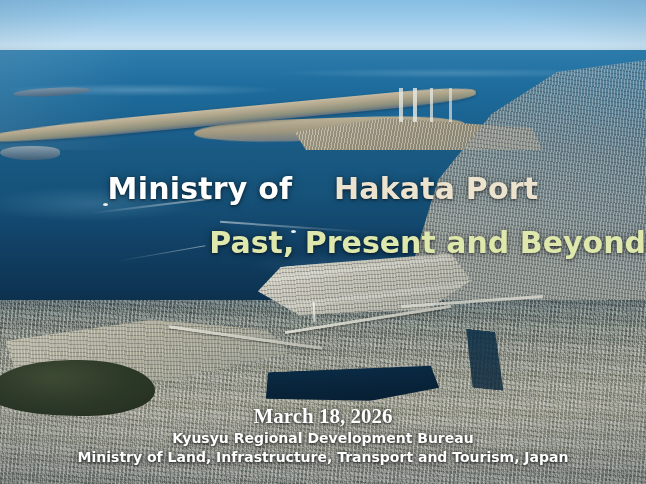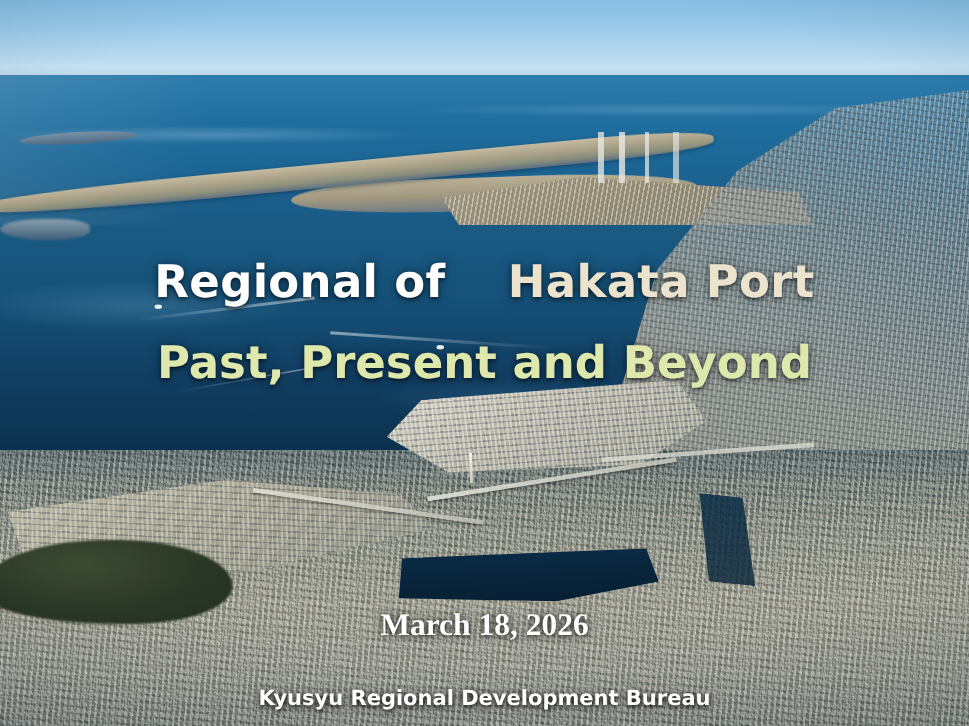--- a/index.html
+++ b/index.html
@@ -256,21 +256,21 @@
     line-height: 34px;
     letter-spacing: .2px;
     text-shadow: 0 1px 3px rgba(0,0,0,.55), 0 0 8px rgba(0,0,0,.35);
     white-space: nowrap;
   }
   .t-white { color:#ffffff; }
   .t-cream { color:#ece3cf;margin-left:31px; }
 
   .subtitle-line {
     position:absolute; left:0; right:0; top:226px;
-    text-align:center;
+    text-align:right;
     font-size: 30px;
     font-weight: 700;
     line-height: 34px;
     color: #dfe8ac;
     text-shadow: 0 1px 3px rgba(0,0,0,.55), 0 0 8px rgba(0,0,0,.35);
     white-space: nowrap;
   }
 
   .footer-block {
     position:absolute; left:0; right:0; top:404px;
@@ -280,21 +280,20 @@
   .f-date {
     font-size: 21px; font-weight:700; line-height:25px;
     text-shadow: 0 1px 3px rgba(0,0,0,.7), 0 0 7px rgba(0,0,0,.5);
     white-space:nowrap;
     font-family:Liberation Serif, serif;
   }
   .f-bureau {
     font-size: 14px; font-weight:700; line-height:19px;
     text-shadow: 0 1px 3px rgba(0,0,0,.75), 0 0 6px rgba(0,0,0,.5);
     white-space:nowrap;
-    margin-top:28px;
   }
   .f-ministry {
     font-size: 14px; font-weight:700; line-height:19px;
     text-shadow: 0 1px 3px rgba(0,0,0,.75), 0 0 6px rgba(0,0,0,.5);
     white-space:nowrap;
   }
 </style>
 </head>
 <body>
 
@@ -351,25 +350,26 @@
     <div class="bridge2"></div>
 
     <div class="hill"></div>
 
     <div class="tone"></div>
   </div>
 
   <div class="text-layer">
 
     <div class="title-block">
-      <div class="title-line"><span class="t-white">Regional of </span><span class="t-cream">Hakata Port</span></div>
+      <div class="title-line"><span class="t-white">Ministry of </span><span class="t-cream">Hakata Port</span></div>
     </div>
 
     <div class="subtitle-line">Past, Present and Beyond</div>
 
     <div class="footer-block">
       <div class="f-date">March 18, 2026</div>
       <div class="f-bureau">Kyusyu Regional Development Bureau</div>
+      <div class="f-ministry">Ministry of Land, Infrastructure, Transport and Tourism, Japan</div>
     </div>
 
   </div>
 
 </div>
 
 </body></html>

